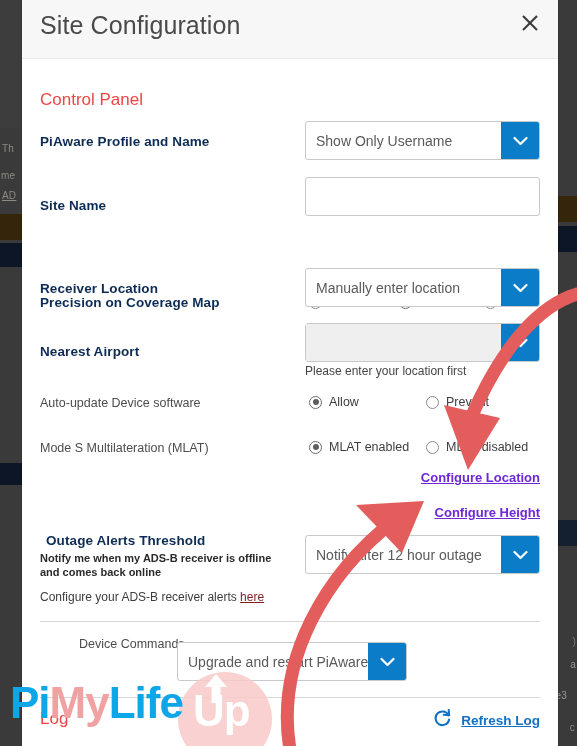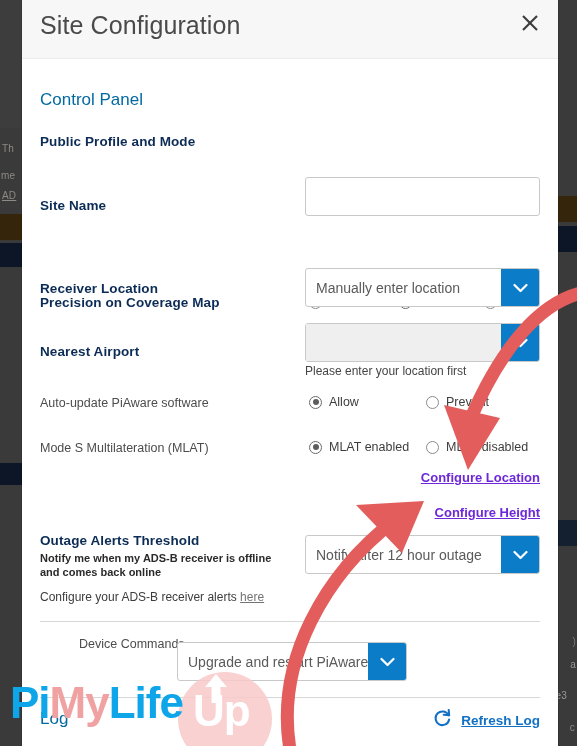--- a/index.html
+++ b/index.html
@@ -81,21 +81,21 @@
   #modal-body {
     position: relative;
     height: 688px;
     padding: 0;
   }
 
   .section-title {
     position: absolute;
     left: 18px;
     font-size: 17px;
-    color: #0369a1;
+    color: #ef4444;
     font-weight: 400;
     text-align: center;
   }
   .lbl-strong {
     position: absolute;
     left: 18px;
     font-size: 13.5px;
     font-weight: bold;
     color: #0c2c55;
     letter-spacing: .1px;
@@ -115,21 +115,21 @@
     line-height: 14px;
     width: 250px;
   }
   .lbl-note {
     position: absolute;
     left: 18px;
     font-size: 12px;
     color: #3c3c3c;
   }
   .lbl-note a {
-    color: #737373;
+    color: #7f1d1d;
     text-decoration: underline;
   }
 
   
   .select {
     position: absolute;
     height: 39px;
     border: 1px solid #c9c9c9;
     border-radius: 3px;
     background: #fff;
@@ -347,21 +347,29 @@
         <line x1="10" y1="10" x2="24" y2="24" stroke="currentColor" stroke-width="2.1"></line>
         <line x1="24" y1="10" x2="10" y2="24" stroke="currentColor" stroke-width="2.1"></line>
       </svg>
     </div>
   </div>
 
   <div id="modal-body">
 
     <div class="section-title" style="top:31px;">Control Panel</div>
 
-    <div class="lbl-strong" style="top:75px;">Public Profile and Mode</div>
+    <div class="lbl-strong" style="top:75px;">PiAware Profile and Name</div>
+    <div class="select" style="left:283px; top:62px; width:235px;">
+      <div class="val">Show Only Username</div>
+      <div class="caret">
+        <svg width="15" height="10" viewBox="0 0 15 10" aria-hidden="true">
+          <polyline points="1.5,2 7.5,8 13.5,2" fill="none" stroke="#ffffff" stroke-width="2.2" stroke-linecap="round" stroke-linejoin="round"></polyline>
+        </svg>
+      </div>
+    </div>
 
     <div class="lbl-strong" style="top:131px;margin-top:8px;">Site Name</div>
     <input class="textinput" type="text" style="left: 283px; top: 118px; width: 235px;" placeholder="">
 
     <div class="lbl-strong" style="top:236px;">Precision on Coverage Map</div>
     <div class="radio" style="left:287px; top:236px;">
       <span class="dot"></span>
       <span class="rl">Exact</span>
     </div>
     <div class="radio on" style="left:377px; top:236px;">
@@ -387,21 +395,21 @@
     <div class="select disabled" style="left:283px; top:264px; width:235px;">
       <div class="val"></div>
       <div class="caret">
         <svg width="15" height="10" viewBox="0 0 15 10" aria-hidden="true">
           <polyline points="1.5,2 7.5,8 13.5,2" fill="none" stroke="#ffffff" stroke-width="2.2" stroke-linecap="round" stroke-linejoin="round"></polyline>
         </svg>
       </div>
     </div>
     <div class="helper" style="left:283px; top:305px;">Please enter your location first</div>
 
-    <div class="lbl-plain" style="top:337px;">Auto-update PiAware software</div>
+    <div class="lbl-plain" style="top:337px;">Auto-update Device software</div>
     <div class="radio on" style="left:287px; top:336px;">
       <span class="dot"></span>
       <span class="rl">Allow</span>
     </div>
     <div class="radio" style="left:404px; top:336px;">
       <span class="dot"></span>
       <span class="rl">Prevent</span>
     </div>
 
     <div class="lbl-plain" style="top:382px;">Mode S Multilateration (MLAT)</div>
@@ -410,21 +418,21 @@
       <span class="rl">MLAT enabled</span>
     </div>
     <div class="radio" style="left:404px; top:381px;">
       <span class="dot"></span>
       <span class="rl">MLAT disabled</span>
     </div>
 
     <div class="bluelink" style="right:18px; top:411px;">Configure Location</div>
     <div class="bluelink" style="right:18px; top:446px;">Configure Height</div>
 
-    <div class="lbl-strong" style="top:474px;">Outage Alerts Threshold</div>
+    <div class="lbl-strong" style="top:474px;margin-left:6px;">Outage Alerts Threshold</div>
     <div class="lbl-sub" style="top:492px;">Notify me when my ADS-B receiver is offline and comes back online</div>
     <div class="select" style="left:283px; top:476px; width:235px;">
       <div class="val">Notify after 12 hour outage</div>
       <div class="caret">
         <svg width="15" height="10" viewBox="0 0 15 10" aria-hidden="true">
           <polyline points="1.5,2 7.5,8 13.5,2" fill="none" stroke="#ffffff" stroke-width="2.2" stroke-linecap="round" stroke-linejoin="round"></polyline>
         </svg>
       </div>
     </div>
 

